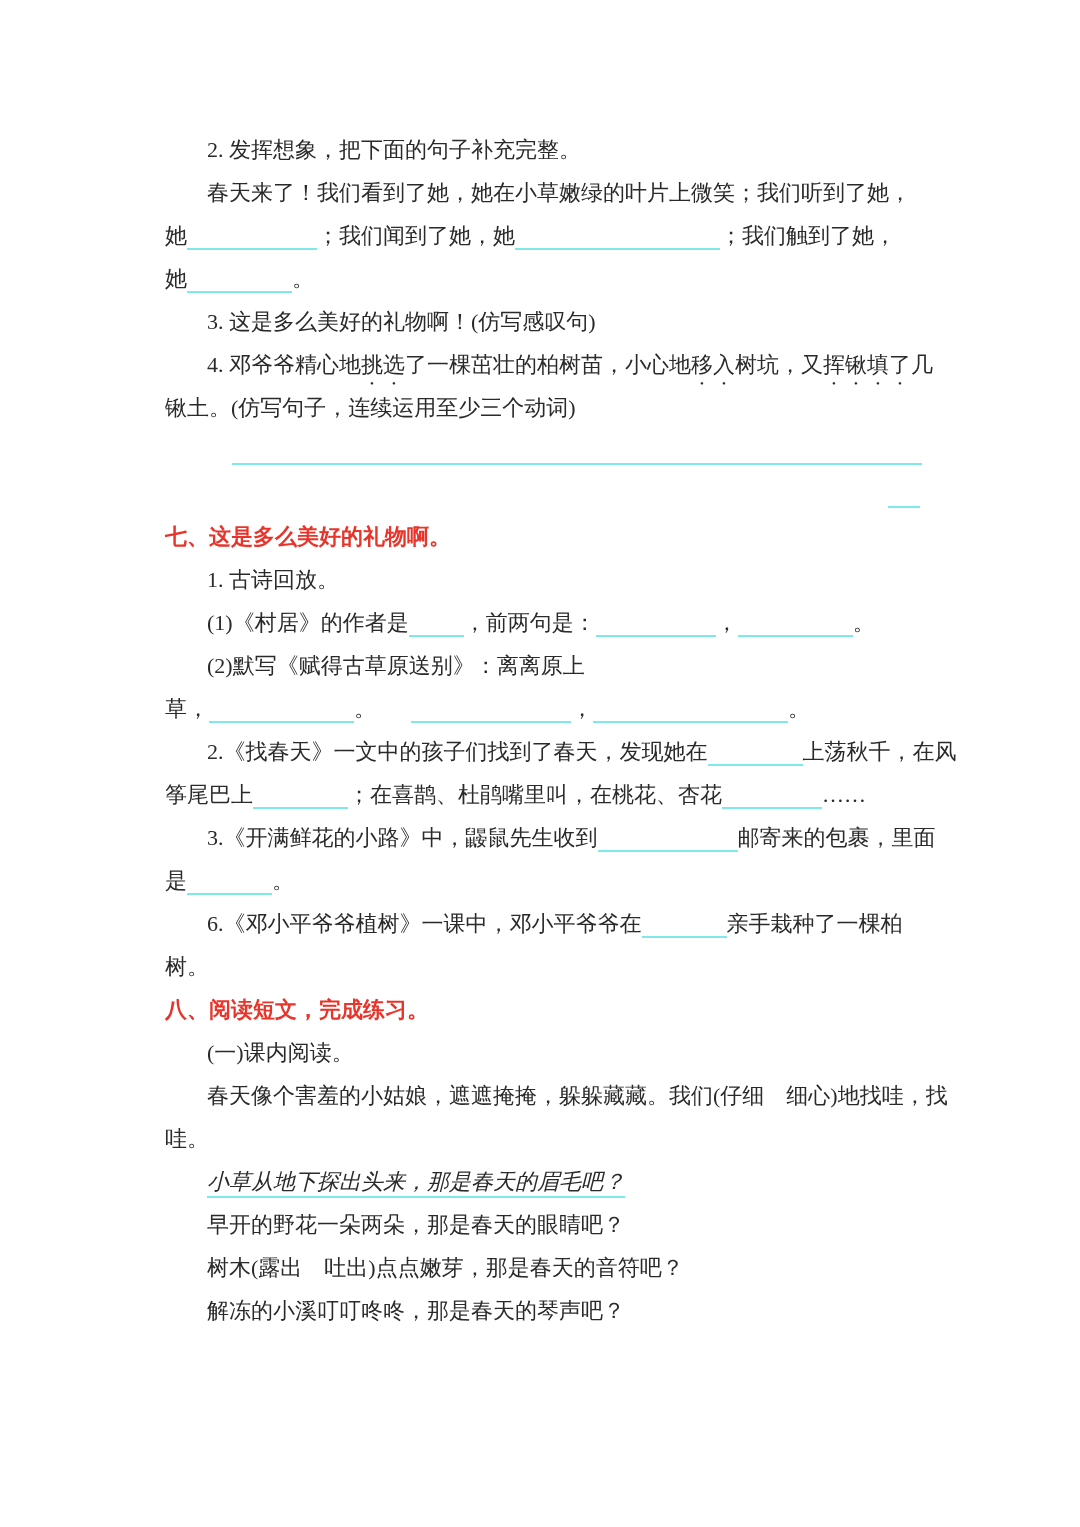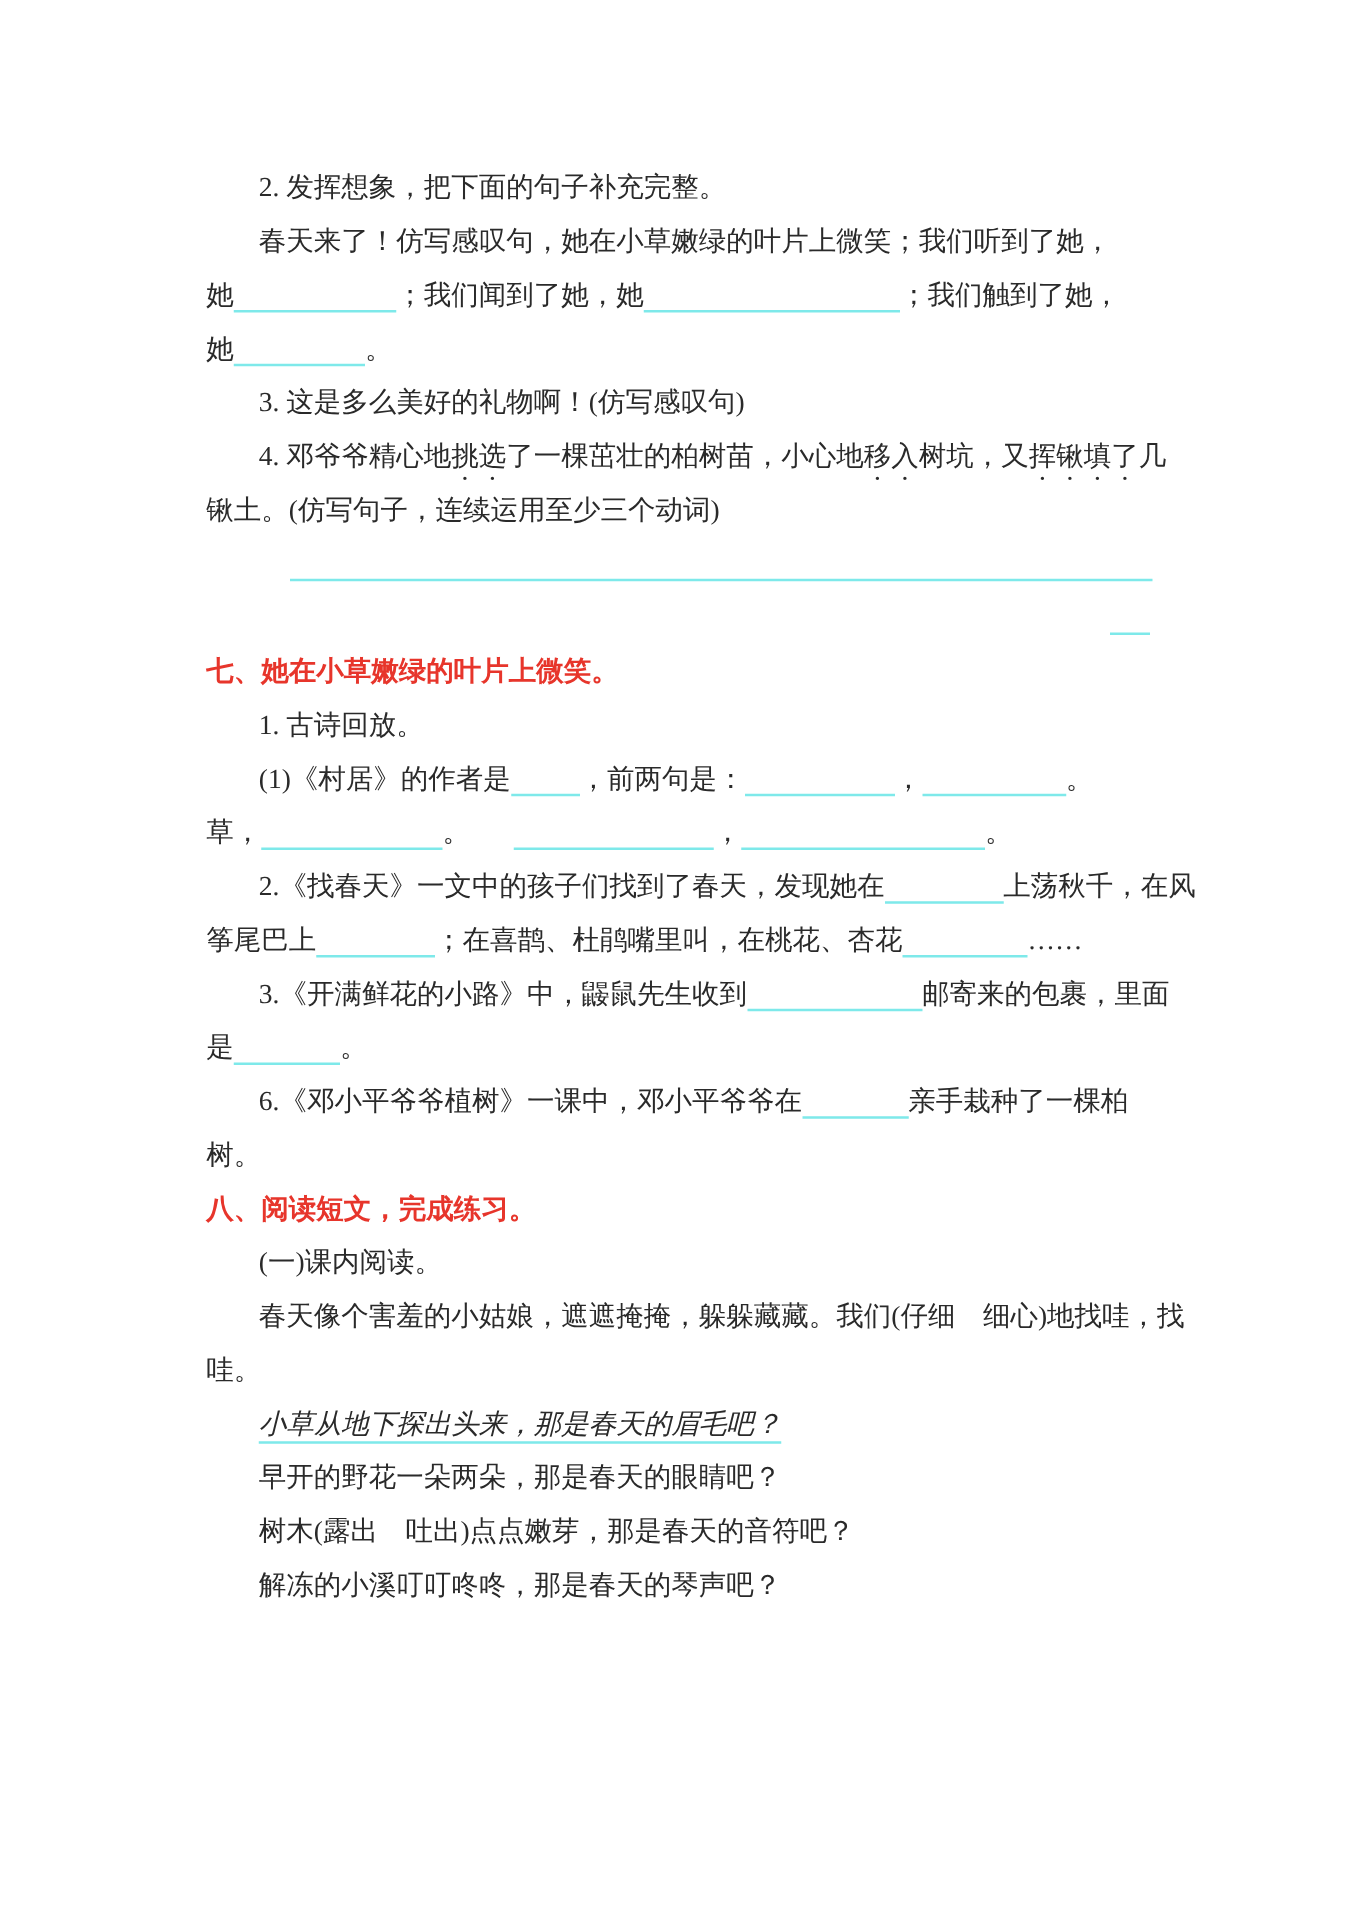--- a/index.html
+++ b/index.html
@@ -65,31 +65,32 @@
     text-underline-offset: 7px;
     font-style: italic;
   }
 </style>
 </head>
 <body>
 
 <div class="page">
   <div class="doc">
       <div class="line indent"><span class="run">2. 发挥想象，把下面的句子补充完整。</span></div>
-      <div class="line indent"><span class="run">春天来了！仿写感叹句，她在小草嫩绿的叶片上微笑；我们听到了她，</span></div>
+      <div class="line indent"><span class="run">春天来了！我们看到了她，她在小草嫩绿的叶片上微笑；我们听到了她，</span></div>
       <div class="line"><span class="run">她</span><span class="blank" style="width: 130px;"></span><span class="run">；我们闻到了她，她</span><span class="blank" style="width: 205px;"></span><span class="run">；我们触到了她，</span></div>
       <div class="line"><span class="run">她</span><span class="blank" style="width: 105px;"></span><span class="run">。</span></div>
       <div class="line indent"><span class="run">3. 这是多么美好的礼物啊！(仿写感叹句)</span></div>
       <div class="line indent"><span class="run">4. 邓爷爷精心地</span><span class="emph">挑选</span><span class="run">了一棵茁壮的柏树苗，小心地</span><span class="emph">移入</span><span class="run">树坑，又</span><span class="emph">挥锹填了</span><span class="run">几</span></div>
       <div class="line"><span class="run">锹土。(仿写句子，连续运用至少三个动词)</span></div>
       <div class="line indent"><span class="gap" style="width: 25px;"></span><span class="blank" style="width: 690px;"></span></div>
       <div class="line right"><span class="blank" style="width: 32px;"></span></div>
-      <div class="line red"><span class="run">七、她在小草嫩绿的叶片上微笑。</span></div>
+      <div class="line red"><span class="run">七、这是多么美好的礼物啊。</span></div>
       <div class="line indent"><span class="run">1. 古诗回放。</span></div>
       <div class="line indent"><span class="run">(1)《村居》的作者是</span><span class="blank" style="width: 55px;"></span><span class="run">，前两句是：</span><span class="blank" style="width: 120px;"></span><span class="run">，</span><span class="blank" style="width: 115px;"></span><span class="run">。</span></div>
+      <div class="line indent"><span class="run">(2)默写《赋得古草原送别》：离离原上</span></div>
       <div class="line"><span class="run">草，</span><span class="blank" style="width: 145px;"></span><span class="run">。</span><span class="gap" style="width: 35px;"></span><span class="blank" style="width: 160px;"></span><span class="run">，</span><span class="blank" style="width: 195px;"></span><span class="run">。</span></div>
       <div class="line indent"><span class="run">2.《找春天》一文中的孩子们找到了春天，发现她在</span><span class="blank" style="width: 95px;"></span><span class="run">上荡秋千，在风</span></div>
       <div class="line"><span class="run">筝尾巴上</span><span class="blank" style="width: 95px;"></span><span class="run">；在喜鹊、杜鹃嘴里叫，在桃花、杏花</span><span class="blank" style="width: 100px;"></span><span class="run">……</span></div>
       <div class="line indent"><span class="run">3.《开满鲜花的小路》中，鼹鼠先生收到</span><span class="blank" style="width: 140px;"></span><span class="run">邮寄来的包裹，里面</span></div>
       <div class="line"><span class="run">是</span><span class="blank" style="width: 85px;"></span><span class="run">。</span></div>
       <div class="line indent"><span class="run">6.《邓小平爷爷植树》一课中，邓小平爷爷在</span><span class="blank" style="width: 85px;"></span><span class="run">亲手栽种了一棵柏</span></div>
       <div class="line"><span class="run">树。</span></div>
       <div class="line red"><span class="run">八、阅读短文，完成练习。</span></div>
       <div class="line indent"><span class="run">(一)课内阅读。</span></div>
       <div class="line indent"><span class="run">春天像个害羞的小姑娘，遮遮掩掩，躲躲藏藏。我们(仔细　细心)地找哇，找</span></div>

